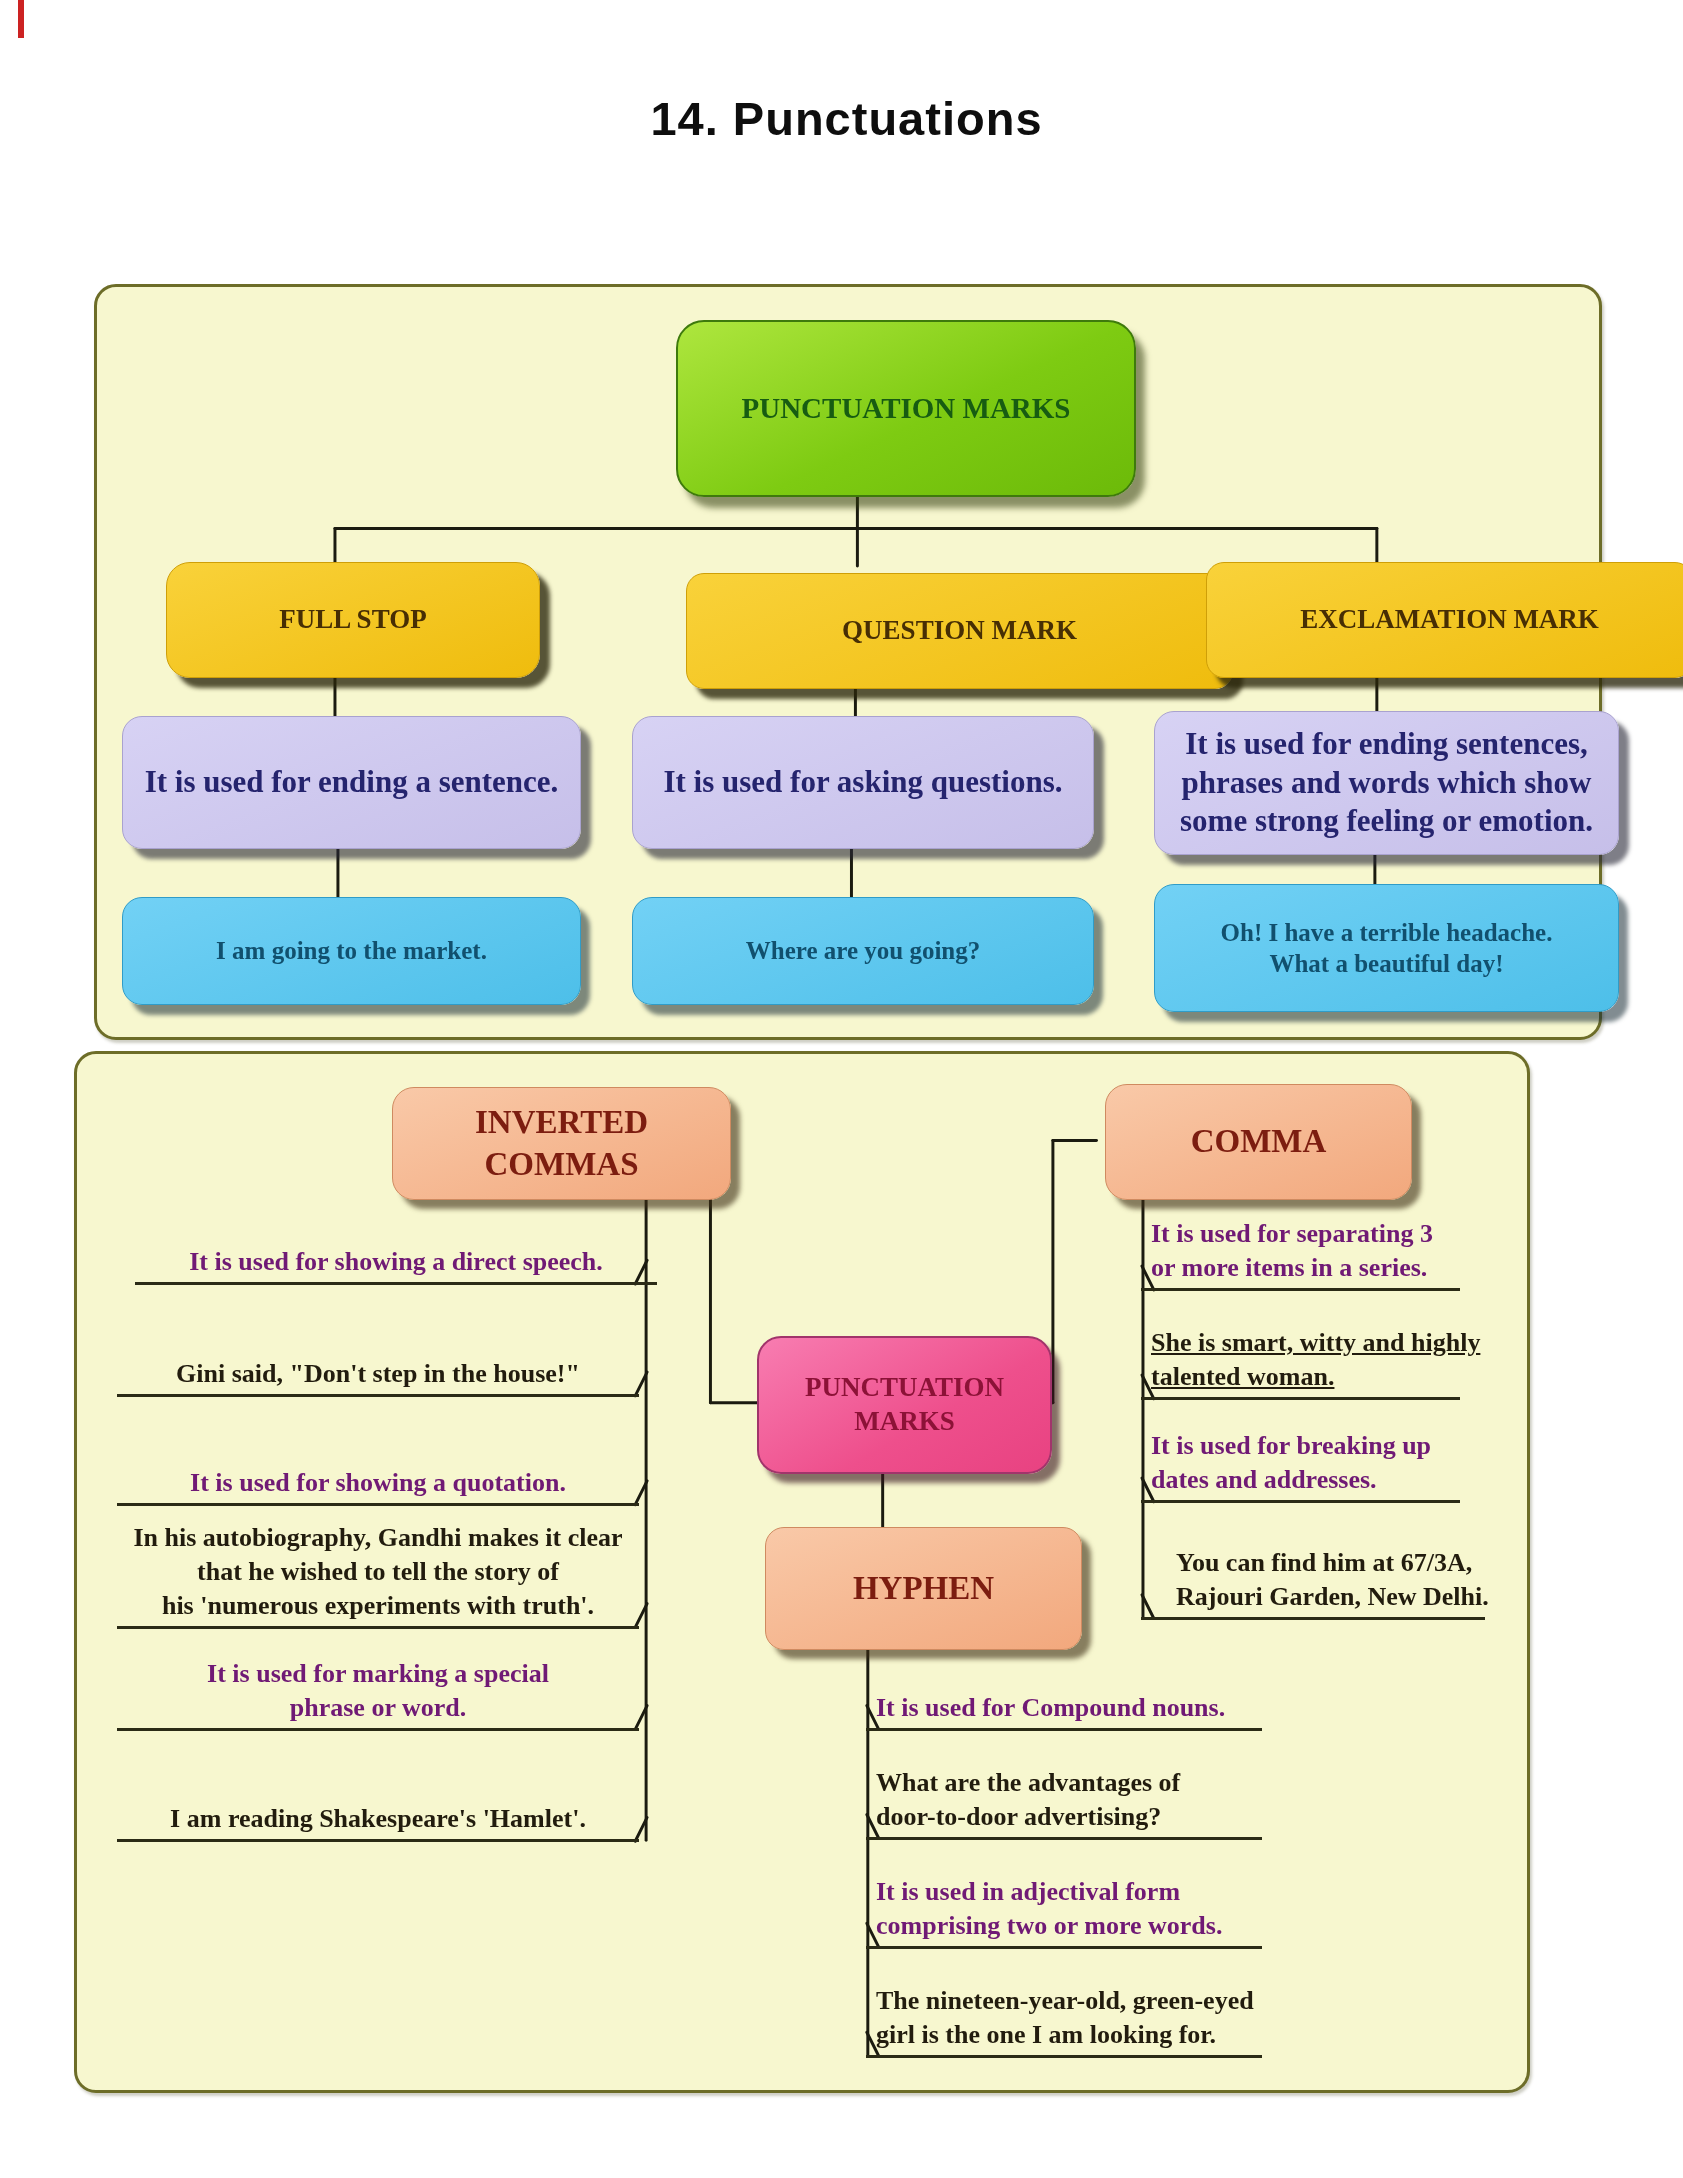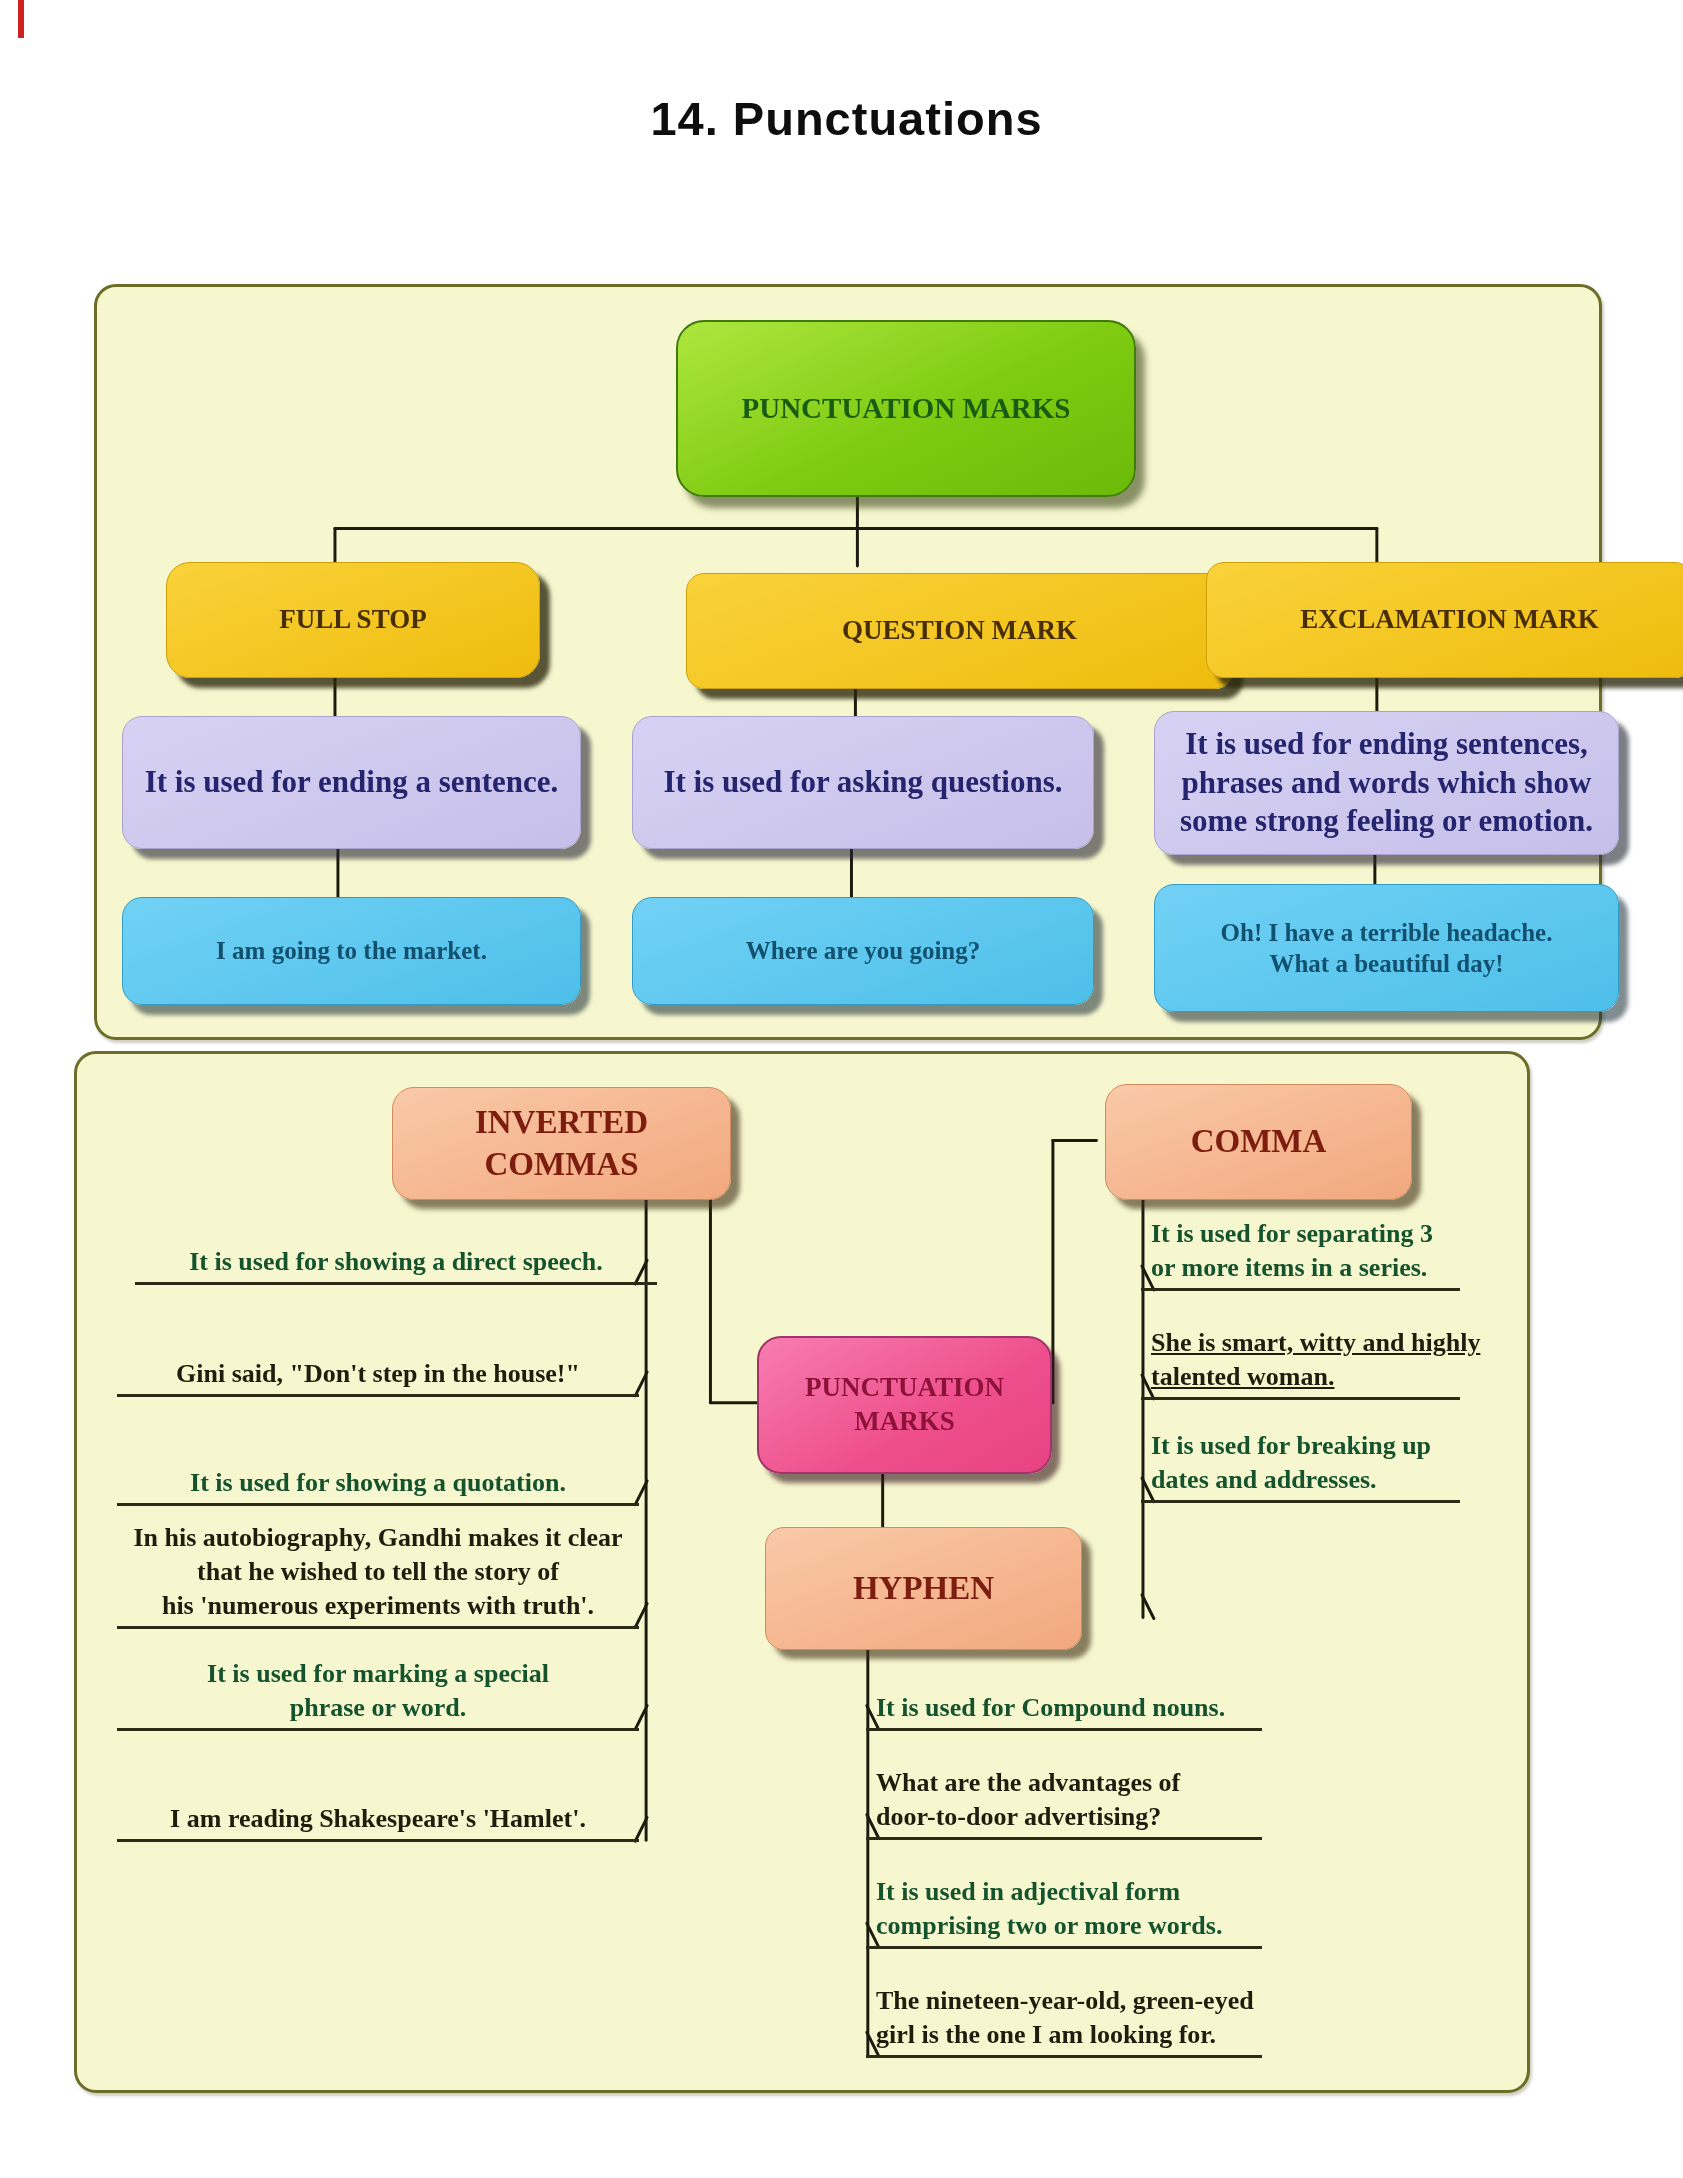--- a/index.html
+++ b/index.html
@@ -27,21 +27,21 @@
        border-radius:20px;color:#11506e;font-size:25px;
        box-shadow:9px 10px 4px rgba(25,45,55,0.55);}
   .node-salmon{background:linear-gradient(160deg,#f9c9a8,#f2a87d);border:1px solid #cf8a60;
        border-radius:22px;color:#7c1d10;font-size:33px;
        box-shadow:9px 9px 5px rgba(60,45,20,0.6);margin-left:8px;}
   .root-pink{background:linear-gradient(150deg,#f87db1,#ee4f8c 60%,#e84281);
        border:2px solid #a1346b;border-radius:24px;color:#8c1237;font-size:27px;
        box-shadow:8px 9px 5px rgba(55,20,30,0.6);}
   .item{position:absolute;font-weight:bold;font-size:26px;line-height:34px;white-space:pre;
         border-bottom:3px solid #2b2b16;padding-bottom:3px;}
-  .item.red{color:#14532d;}
+  .item.red{color:#701a75;}
   .item.dark{color:#221c0e;}
   .item.ctr{text-align:center;}
   .item.lft{text-align:left;padding-left:10px;}
   #edge-mark{position:absolute;left:18px;top:0;width:6px;height:38px;background:#cc2222;}
 </style>
 </head>
 <body>
 
 <div id="page">
 
@@ -133,20 +133,22 @@
     <div class="item red ctr" style="left:40px;top:603px;width:522px;">It is used for marking a special
 phrase or word.</div>
     <div class="item dark ctr" style="left:40px;top:748px;width:522px;">I am reading Shakespeare's 'Hamlet'.</div>
 
     <div class="item red lft" style="left:1064px;top:163px;width:309px;">It is used for separating 3
 or more items in a series.</div>
     <div class="item dark lft" style="left:1064px;top:272px;width:309px;text-decoration:underline;">She is smart, witty and highly
 talented woman.</div>
     <div class="item red lft" style="left:1064px;top:375px;width:309px;">It is used for breaking up
 dates and addresses.</div>
+    <div class="item dark lft" style="left:1064px;top:492px;width:309px;padding-left:35px;">You can find him at 67/3A,
+Rajouri Garden, New Delhi.</div>
 
     <div class="item red lft" style="left:789px;top:637px;width:386px;">It is used for Compound nouns.</div>
     <div class="item dark lft" style="left:789px;top:712px;width:386px;">What are the advantages of
 door-to-door advertising?</div>
     <div class="item red lft" style="left:789px;top:821px;width:386px;">It is used in adjectival form
 comprising two or more words.</div>
     <div class="item dark lft" style="left:789px;top:930px;width:386px;">The nineteen-year-old, green-eyed
 girl is the one I am looking for.</div>
   </div>
 

